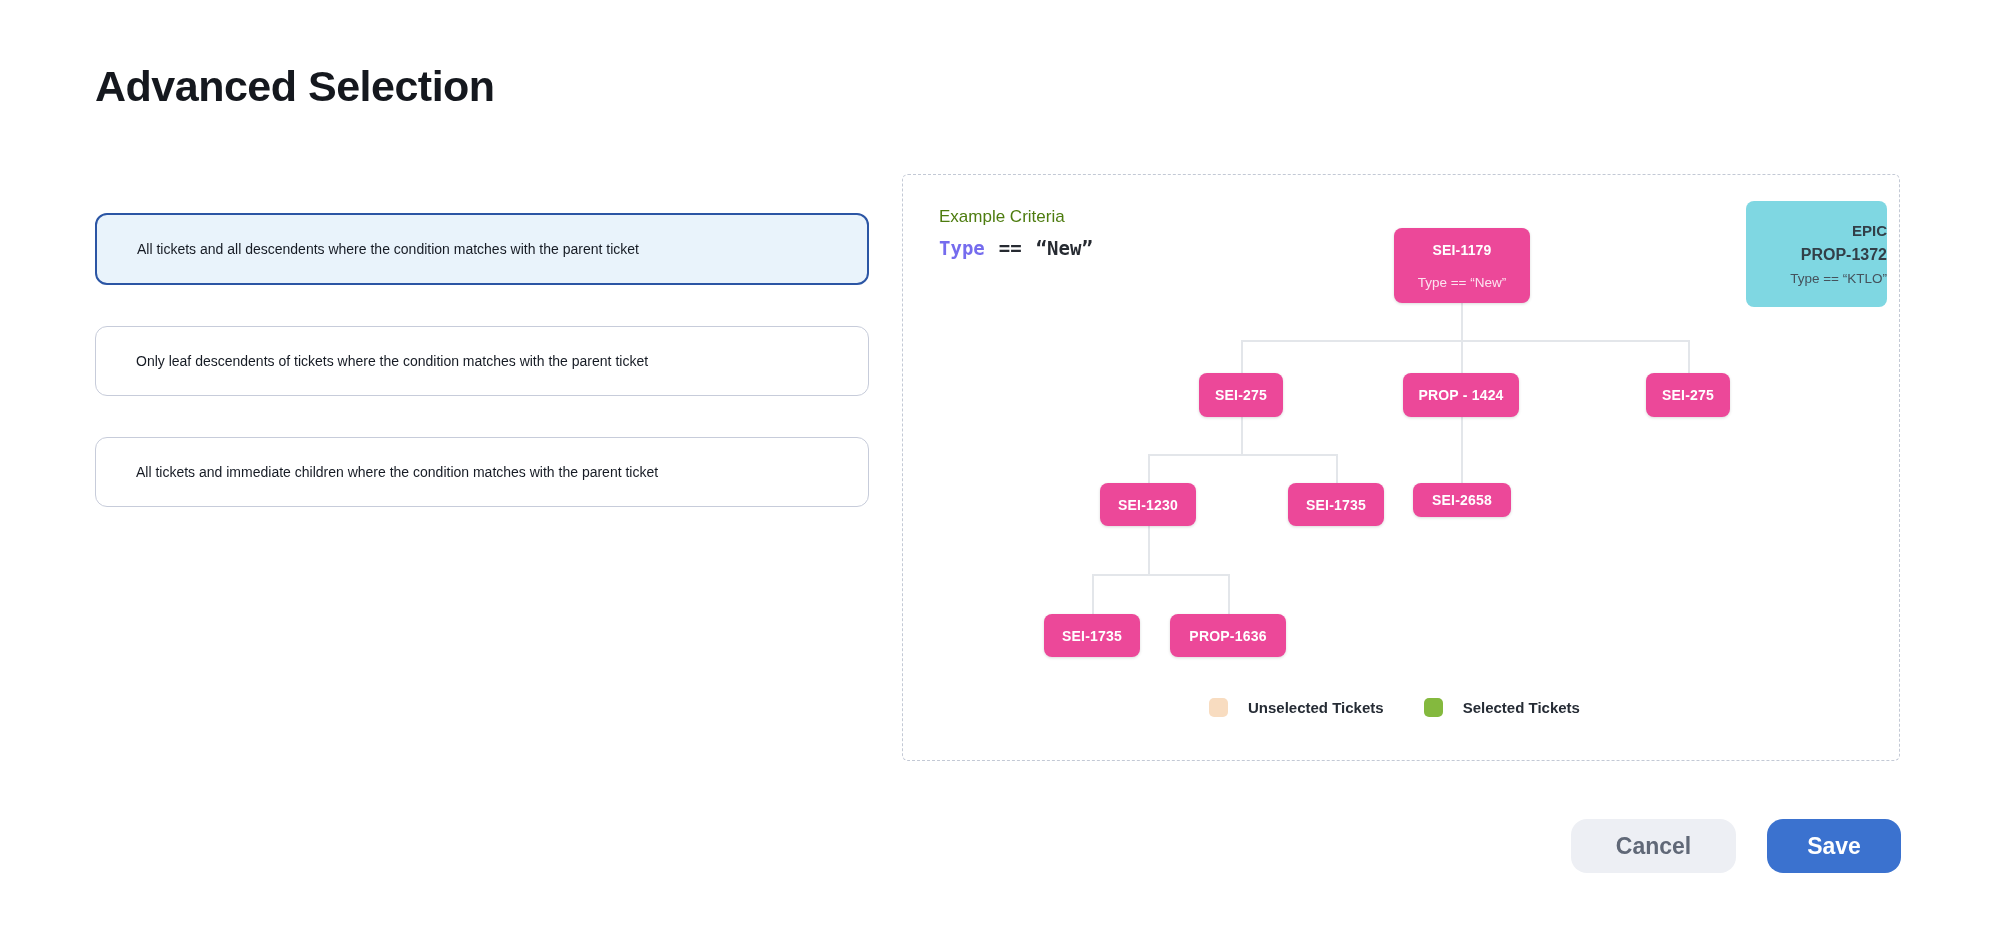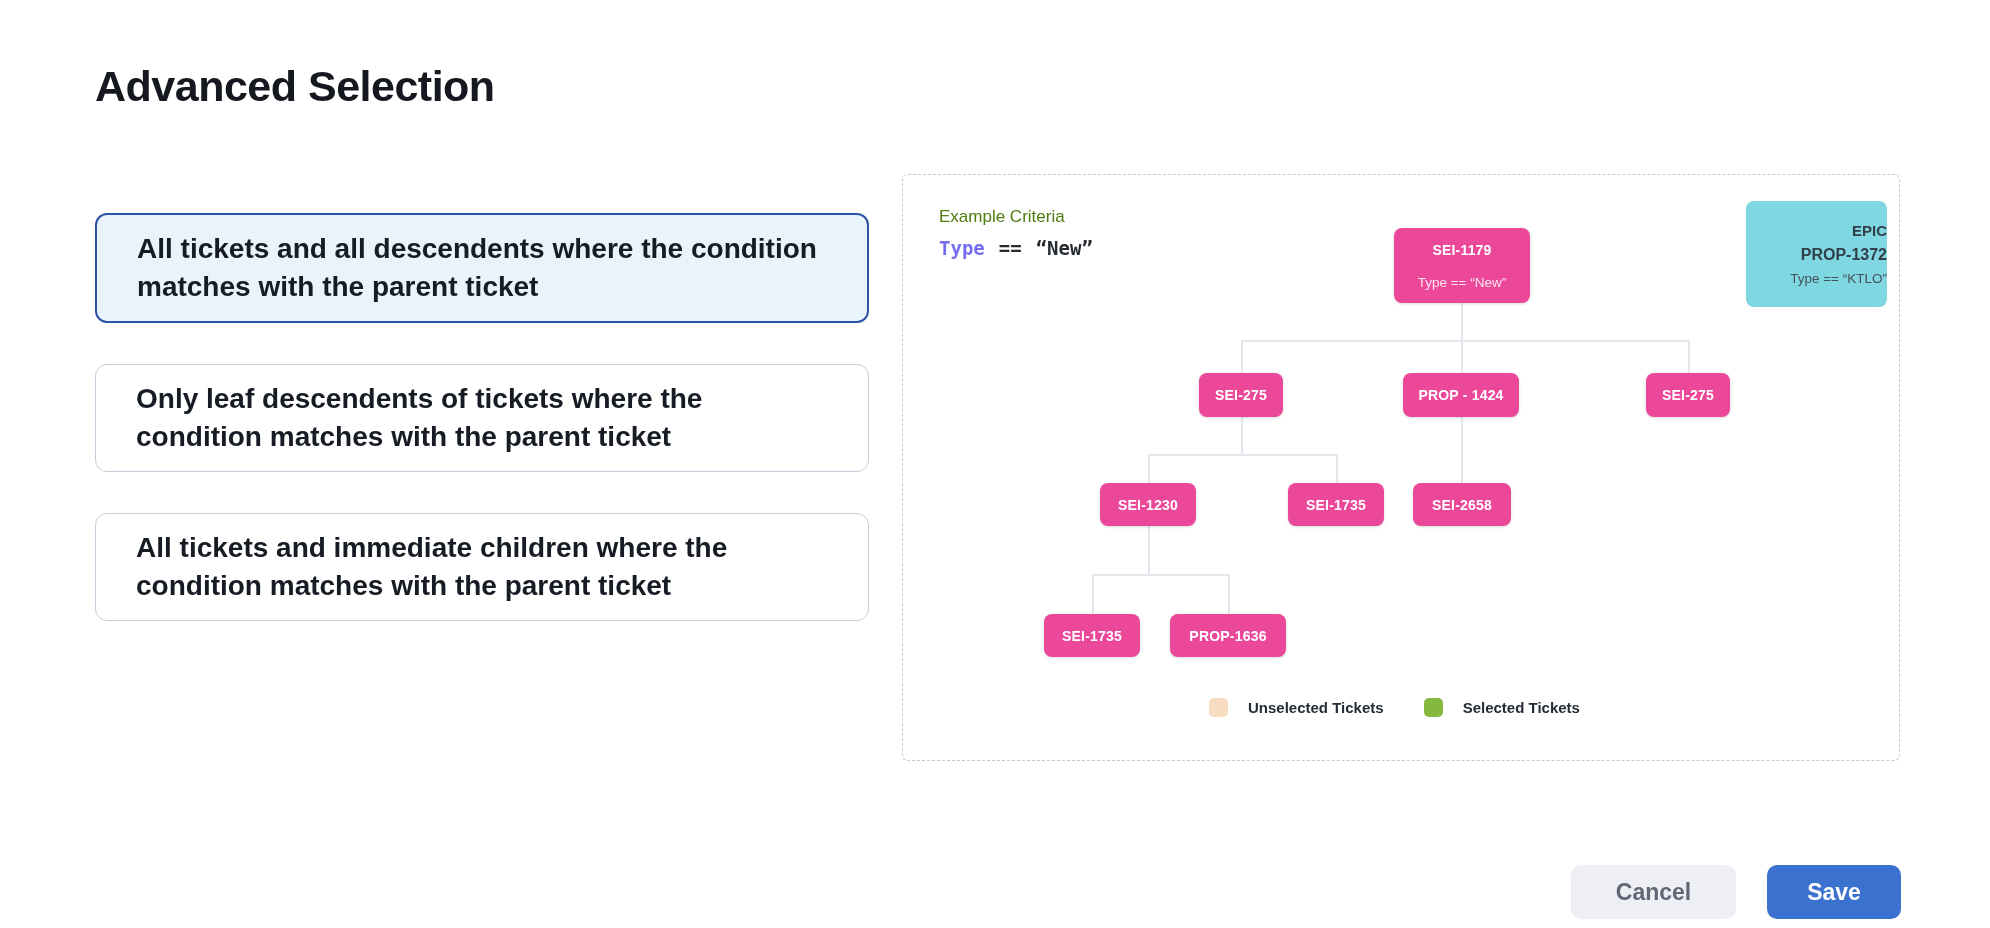--- a/index.html
+++ b/index.html
@@ -8,21 +8,21 @@
   .page { position: relative; width: 1990px; height: 928px; background: #fff; }
 
   
   .title { position: absolute; left: 95px; top: 62px; font-size: 43px; font-weight: 700;
     color: #15181e; letter-spacing: -0.5px; }
 
   
   .options { position: absolute; left: 95px; top: 213px; width: 774px; }
   .option-card { width: 774px; border: 1.5px solid #c7ccda; border-radius: 12px;
     background: #ffffff; padding: 15px 40px; margin-bottom: 41px; cursor: pointer;
-    font-size: 28px; line-height: 38px; font-weight: 700; color: #161b24; }
+    font-size: 14px; line-height: 38px; font-weight: 400; color: #161b24; }
   .option-card.selected { background: #e9f3fb; border: 2px solid #2b55a4; }
 
   
   .panel { position: absolute; left: 902px; top: 174px; width: 998px; height: 587px;
     border: 1.5px dashed #c3c9d5; border-radius: 6px; background: #fff; }
   .example-label { position: absolute; left: 36px; top: 32px; font-size: 17px;
     font-weight: 500; color: #4d7c0f; }
   .criteria { position: absolute; left: 36px; top: 62px;
     font-family: "DejaVu Sans Mono", monospace; font-size: 19px; font-weight: 700; }
   .crit-field { color: #756cee; margin-right: 14px; }
@@ -51,21 +51,21 @@
 
   
   .legend { position: absolute; left: 306px; top: 523px; display: flex; gap: 40px; }
   .legend-item { display: flex; align-items: center; gap: 20px; }
   .swatch { width: 19px; height: 19px; border-radius: 5px; }
   .swatch.unselected { background: #f8dcc0; }
   .swatch.selected { background: #84b93e; }
   .legend-label { font-size: 15px; font-weight: 700; color: #262c35; }
 
   
-  .btn { position: absolute; top: 865px; height: 54px; border: none; border-radius: 10px;
+  .btn { position: absolute; top: 819px; height: 54px; border: none; border-radius: 16px;
     font-family: "Liberation Sans", sans-serif; font-size: 23px; font-weight: 700;
     cursor: pointer; }
   .btn-cancel { left: 1571px; width: 165px; background: #edeff4; color: #606877; }
   .btn-save { left: 1767px; width: 134px; background: #3b72cf; color: #ffffff; }
 </style>
 </head>
 <body>
 
 <div class="page">
 
@@ -124,21 +124,21 @@
     </div>
     <div class="node" style="left:743px; top:198px; width:84px; height:44px;">
       <div class="lbl">SEI-275</div>
     </div>
     <div class="node" style="left:197px; top:308px; width:96px; height:43px;">
       <div class="lbl">SEI-1230</div>
     </div>
     <div class="node" style="left:385px; top:308px; width:96px; height:43px;">
       <div class="lbl">SEI-1735</div>
     </div>
-    <div class="node" style="left:510px; top:308px; width:98px; height:43px;">
+    <div class="node" style="left:510px; top:308px; width:98px; height:34px;">
       <div class="lbl">SEI-2658</div>
     </div>
     <div class="node" style="left:141px; top:439px; width:96px; height:43px;">
       <div class="lbl">SEI-1735</div>
     </div>
     <div class="node" style="left:267px; top:439px; width:116px; height:43px;">
       <div class="lbl">PROP-1636</div>
     </div>
 
     <div class="legend">

